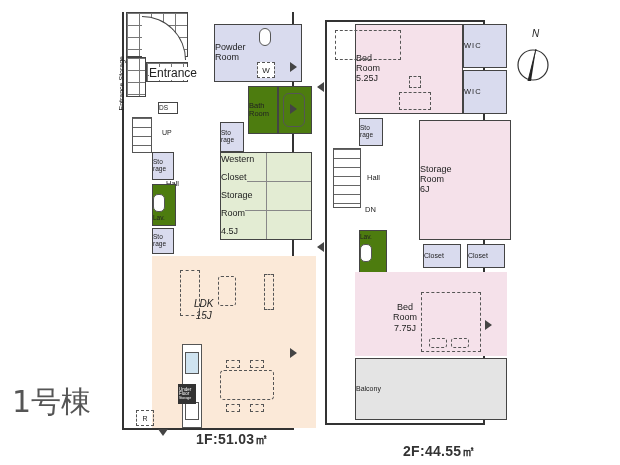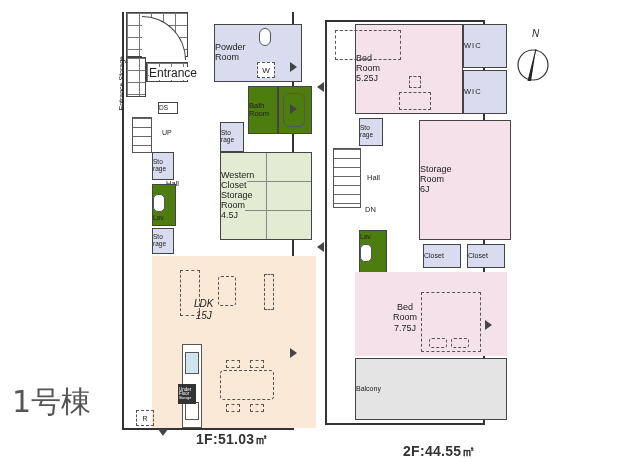--- a/index.html
+++ b/index.html
@@ -81,21 +81,21 @@
     <div style="width:10px;height:16px;border:1px solid #555;border-radius:5px;background:#fff;margin-bottom:3px;"></div>
     <span class="lbl-sm">Lav.</span>
   </div>
 
   <div class="room lav" style="left:4px;top:216px;width:22px;height:26px;">
     <span class="lbl-sm">Sto</span>
     <span class="lbl-sm">rage</span>
   </div>
 
   <div class="room green" style="left:72px;top:140px;width:92px;height:88px;
-      background-image:linear-gradient(#888 1px,transparent 1px),linear-gradient(90deg,#888 1px,transparent 1px);background-size:46px 29px;background-position:-1px -1px;">
+      background-image:linear-gradient(#888 1px,transparent 1px),linear-gradient(90deg,#888 1px,transparent 1px);background-size:46px 29px;background-position:-1px -1px;gap:8px;">
     <span class="lbl" style="background:#e3ecd3;">Western</span>
     <span class="lbl" style="background:#e3ecd3;">Closet</span>
     <span class="lbl" style="background:#e3ecd3;">Storage</span>
     <span class="lbl" style="background:#e3ecd3;">Room</span>
     <span class="lbl" style="background:#e3ecd3;">4.5J</span>
   </div>
 
   <div class="room peach" style="left:4px;top:244px;width:164px;height:172px;border:none;">
   </div>
   <div class="abs" style="left:72px;top:286px;text-align:center;font-size:10px;line-height:1.2;font-style:italic;">

